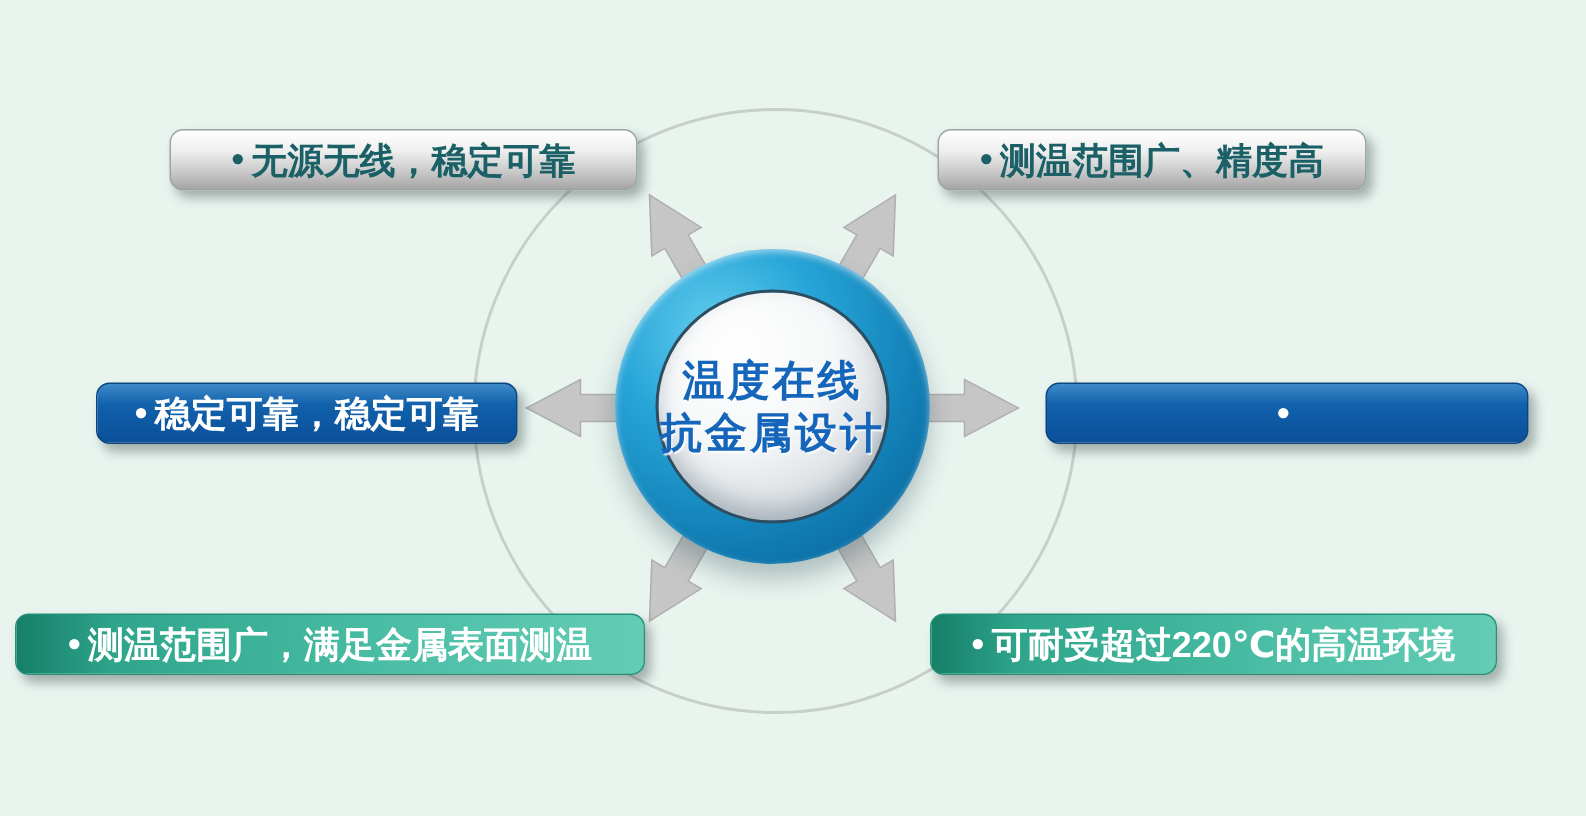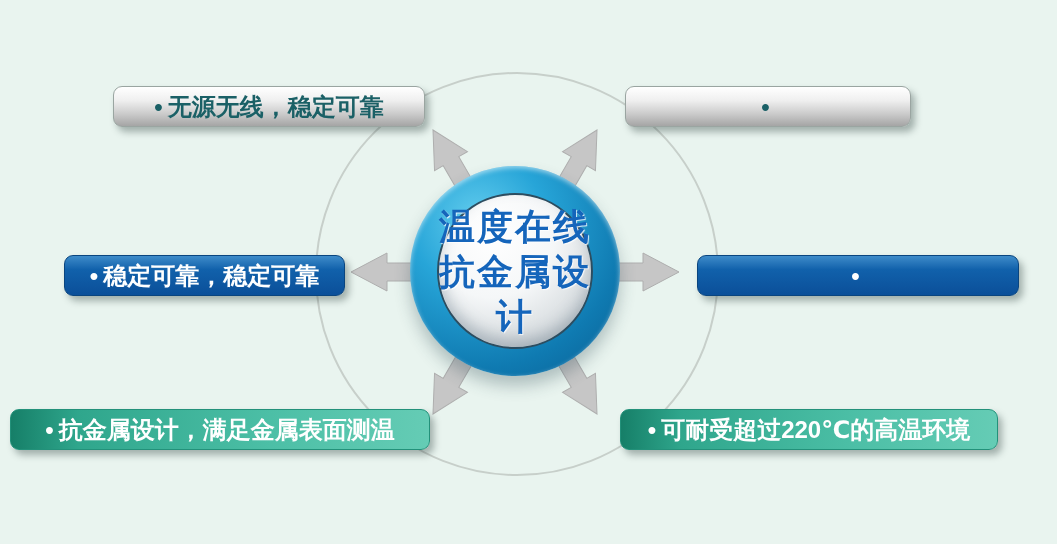--- a/index.html
+++ b/index.html
@@ -59,21 +59,21 @@
     border: 2px solid #2d4d60;
     background: radial-gradient(circle at 35% 26%, #ffffff 0%, #f5f7f8 42%, #d7dcdf 74%, #b3bbc0 100%);
     display: flex;
     flex-direction: column;
     align-items: center;
     justify-content: center;
     box-shadow: inset 0 -8px 14px rgba(90,110,125,0.35);
   }
   .center-title {
     color: #1565bb;
-    font-size: 36px;
+    font-size: 28px;
     font-weight: bold;
     line-height: 1.25;
     text-align: center;
     letter-spacing: 2px;
     text-shadow: 1px 1px 1px rgba(255,255,255,0.85);
   }
   
   .feature {
     position: absolute;
     height: 41px;
@@ -144,34 +144,35 @@
     </div>
   </div>
 
   <div class="feature style-silver pos-top-left">
     <span class="bullet">•</span>
     <span>无源无线，稳定可靠</span>
   </div>
 
   <div class="feature style-silver pos-top-right">
     <span class="bullet">•</span>
+    <span>测温范围广、精度高</span>
   </div>
 
   <div class="feature style-blue pos-middle-left">
     <span class="bullet">•</span>
     <span>稳定可靠，稳定可靠</span>
   </div>
 
   <div class="feature style-blue pos-middle-right">
     <span class="bullet">•</span>
   </div>
 
   <div class="feature style-teal pos-bottom-left">
     <span class="bullet">•</span>
-    <span>抗金属设计，满足金属表面测温</span>
+    <span>测温范围广，满足金属表面测温</span>
   </div>
 
   <div class="feature style-teal pos-bottom-right">
     <span class="bullet">•</span>
     <span>可耐受超过220℃的高温环境</span>
   </div>
 
 </div>
 
 </body></html>

